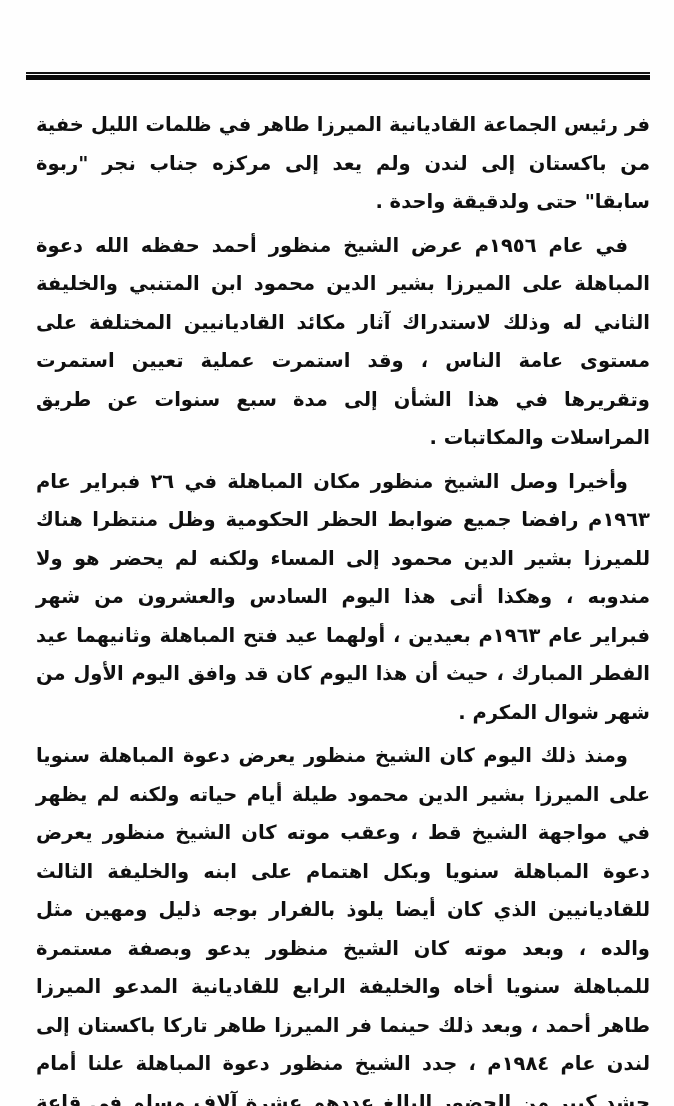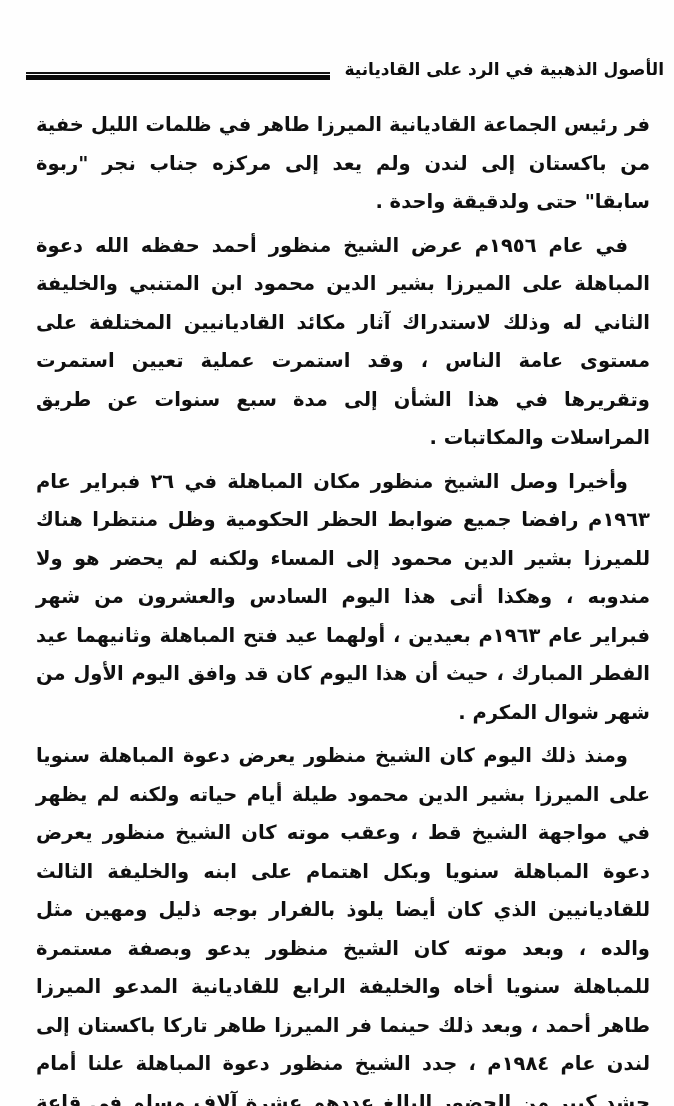--- a/index.html
+++ b/index.html
@@ -78,21 +78,20 @@
     color: #111;
   }
 </style>
 </head>
 <body>
 
 <div class="page">
 
   <div class="header-row">
     <div class="header-rule"></div>
-    <div class="header-title">الأصول الذهبية في الرد على القاديانية</div>
   </div>
 
   <div class="body-text">
     <p class="para">فر رئيس الجماعة القاديانية الميرزا طاهر في ظلمات الليل خفية من باكستان إلى لندن ولم يعد إلى مركزه جناب نجر "ربوة سابقا" حتى ولدقيقة واحدة .</p>
     <p class="para indent">في عام ١٩٥٦م عرض الشيخ منظور أحمد حفظه الله دعوة المباهلة على الميرزا بشير الدين محمود ابن المتنبي والخليفة الثاني له وذلك لاستدراك آثار مكائد القاديانيين المختلفة على مستوى عامة الناس ، وقد استمرت عملية تعيين استمرت وتقريرها في هذا الشأن إلى مدة سبع سنوات عن طريق المراسلات والمكاتبات .</p>
     <p class="para indent">وأخيرا وصل الشيخ منظور مكان المباهلة في ٢٦ فبراير عام ١٩٦٣م رافضا جميع ضوابط الحظر الحكومية وظل منتظرا هناك للميرزا بشير الدين محمود إلى المساء ولكنه لم يحضر هو ولا مندوبه ، وهكذا أتى هذا اليوم السادس والعشرون من شهر فبراير عام ١٩٦٣م بعيدين ، أولهما عيد فتح المباهلة وثانيهما عيد الفطر المبارك ، حيث أن هذا اليوم كان قد وافق اليوم الأول من شهر شوال المكرم .</p>
     <p class="para indent">ومنذ ذلك اليوم كان الشيخ منظور يعرض دعوة المباهلة سنويا على الميرزا بشير الدين محمود طيلة أيام حياته ولكنه لم يظهر في مواجهة الشيخ قط ، وعقب موته كان الشيخ منظور يعرض دعوة المباهلة سنويا وبكل اهتمام على ابنه والخليفة الثالث للقاديانيين الذي كان أيضا يلوذ بالفرار بوجه ذليل ومهين مثل والده ، وبعد موته كان الشيخ منظور يدعو وبصفة مستمرة للمباهلة سنويا أخاه والخليفة الرابع للقاديانية المدعو الميرزا طاهر أحمد ، وبعد ذلك حينما فر الميرزا طاهر تاركا باكستان إلى لندن عام ١٩٨٤م ، جدد الشيخ منظور دعوة المباهلة علنا أمام حشد كبير من الحضور البالغ عددهم عشرة آلاف مسلم في قاعة المؤتمرات ويمبلي بلندن خلال مؤتمر عالمي لختم النبوة عام ١٩٨٥م .</p>
   </div>
 
 

